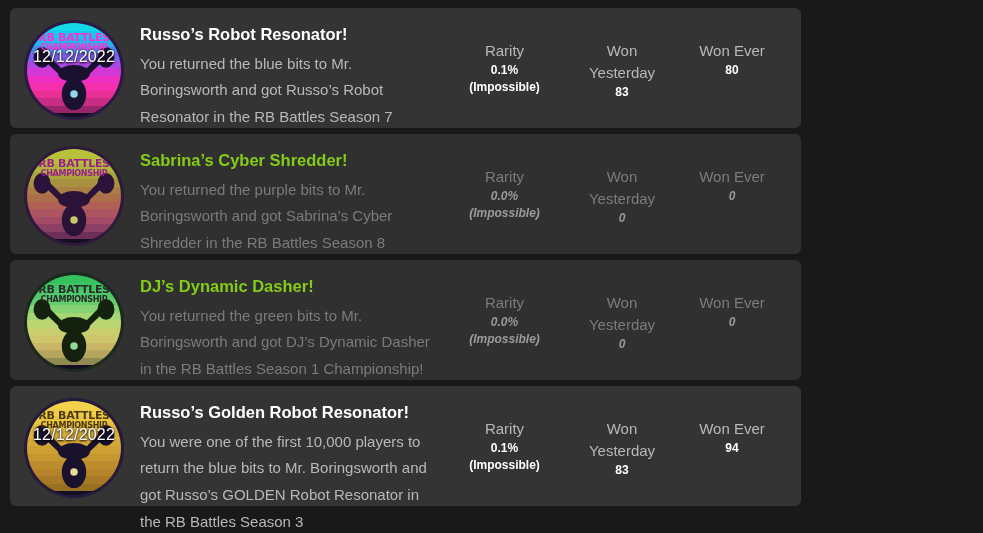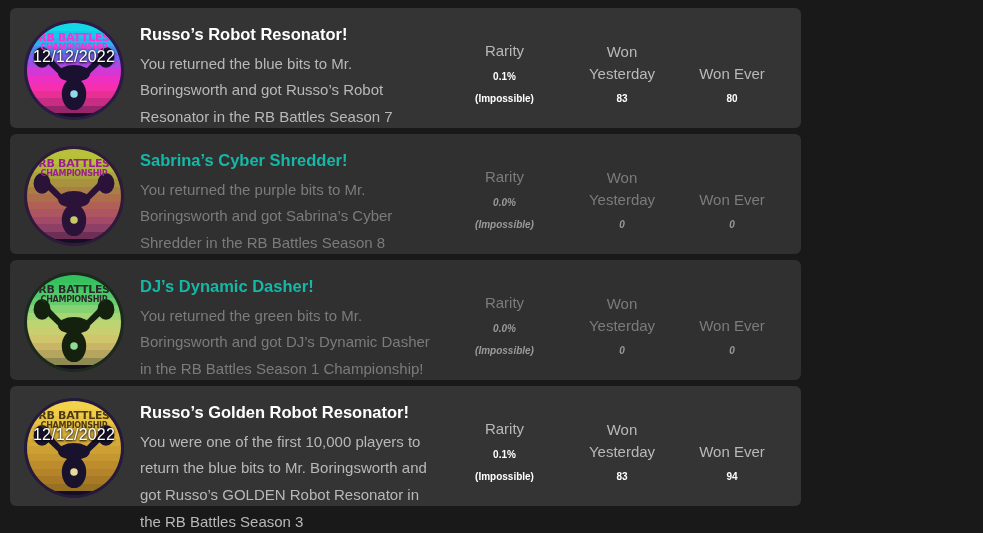--- a/index.html
+++ b/index.html
@@ -105,53 +105,52 @@
     margin:0 0 6px 0;
     white-space:nowrap;
     overflow:hidden;
   }
   .badge-desc{
     color:#b8b8b8;
     font-size:15px;
     line-height:1.78;
     margin:0;
   }
-  .dim .badge-title{color:#14b8a6;}
+  .dim .badge-title{color:#84cc16;}
   .dim .badge-desc{color:#7b7b7b;}
 
   
   .badge-stats{
     flex:0 0 345px;
     display:flex;
-    align-items:flex-end;
+    align-items:flex-start;
     padding-top:22px;
     box-sizing:border-box;
   }
   .stat{
     text-align:center;
     padding:0 4px;
     box-sizing:border-box;
   }
   .stat-rarity{flex:0 0 125px;width:125px;}
   .stat-wy{flex:0 0 110px;width:110px;}
   .stat-we{flex:0 0 110px;width:110px;}
   .stat-label{
     color:#b8b8b8;
     font-size:15px;
     line-height:1.45;
     font-weight:400;
     white-space:nowrap;
   }
   .stat-value{
     color:#ffffff;
-    font-size:10px;
+    font-size:12px;
     font-weight:bold;
     line-height:1.45;
     white-space:nowrap;
-    margin-top:8px;
   }
   .dim .stat-label{color:#7b7b7b;}
   .dim .stat-value{color:#9a9a9a;font-style:italic;}
 </style>
 </head>
 <body>
 
 <div class="badge-list">
     <div class="badge-card">
       <div class="badge-icon-wrap">

